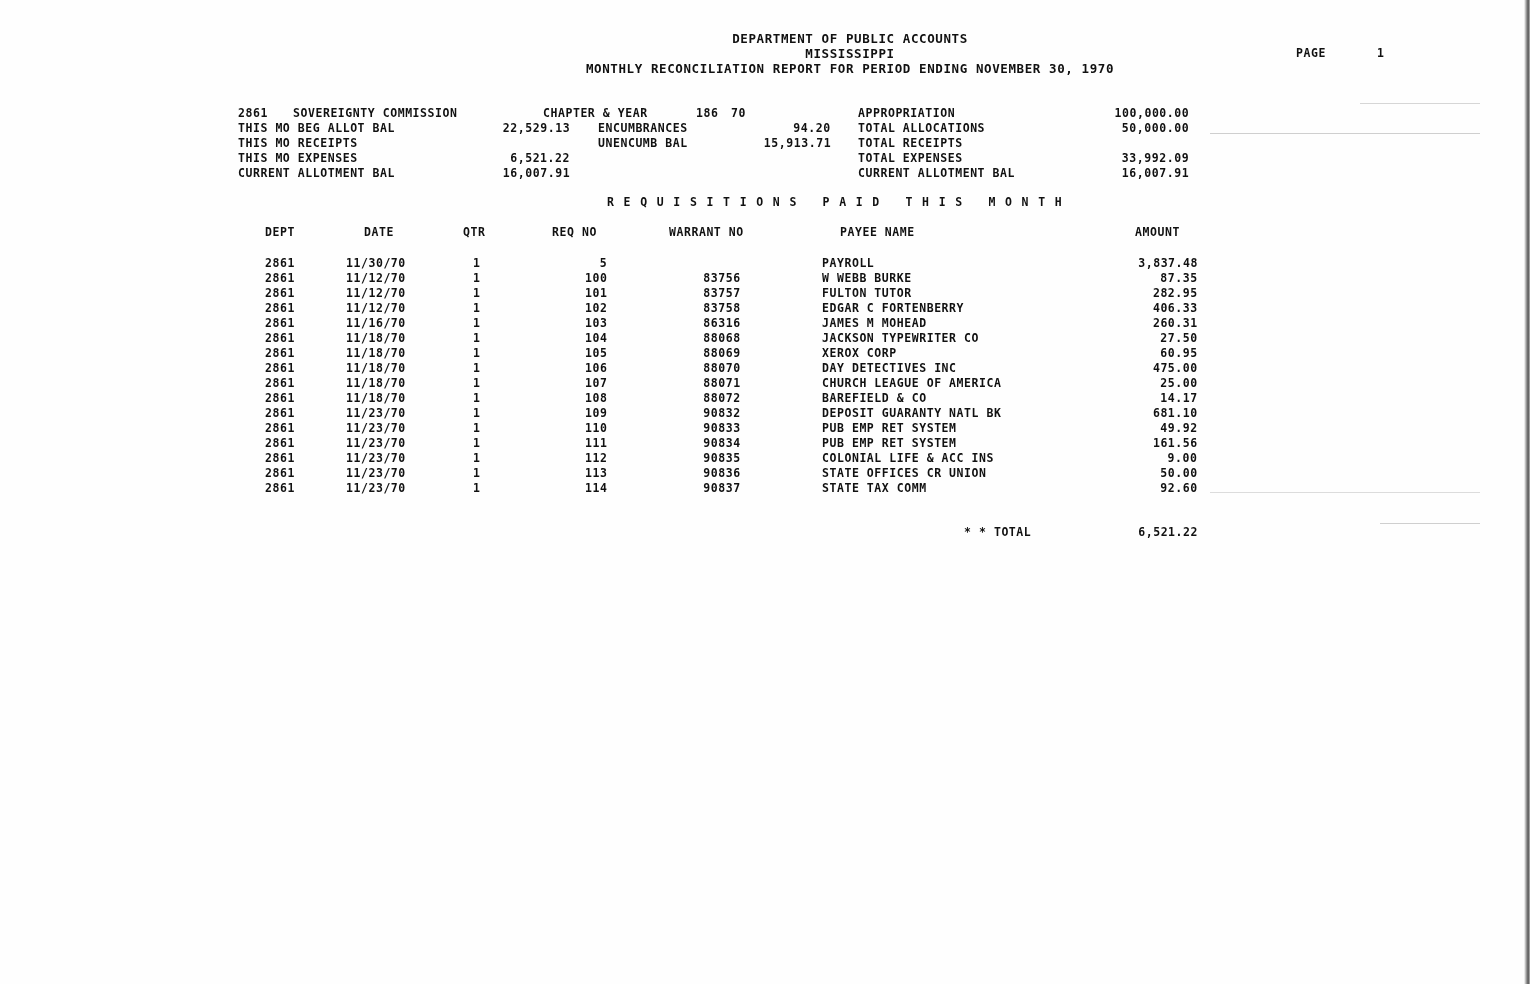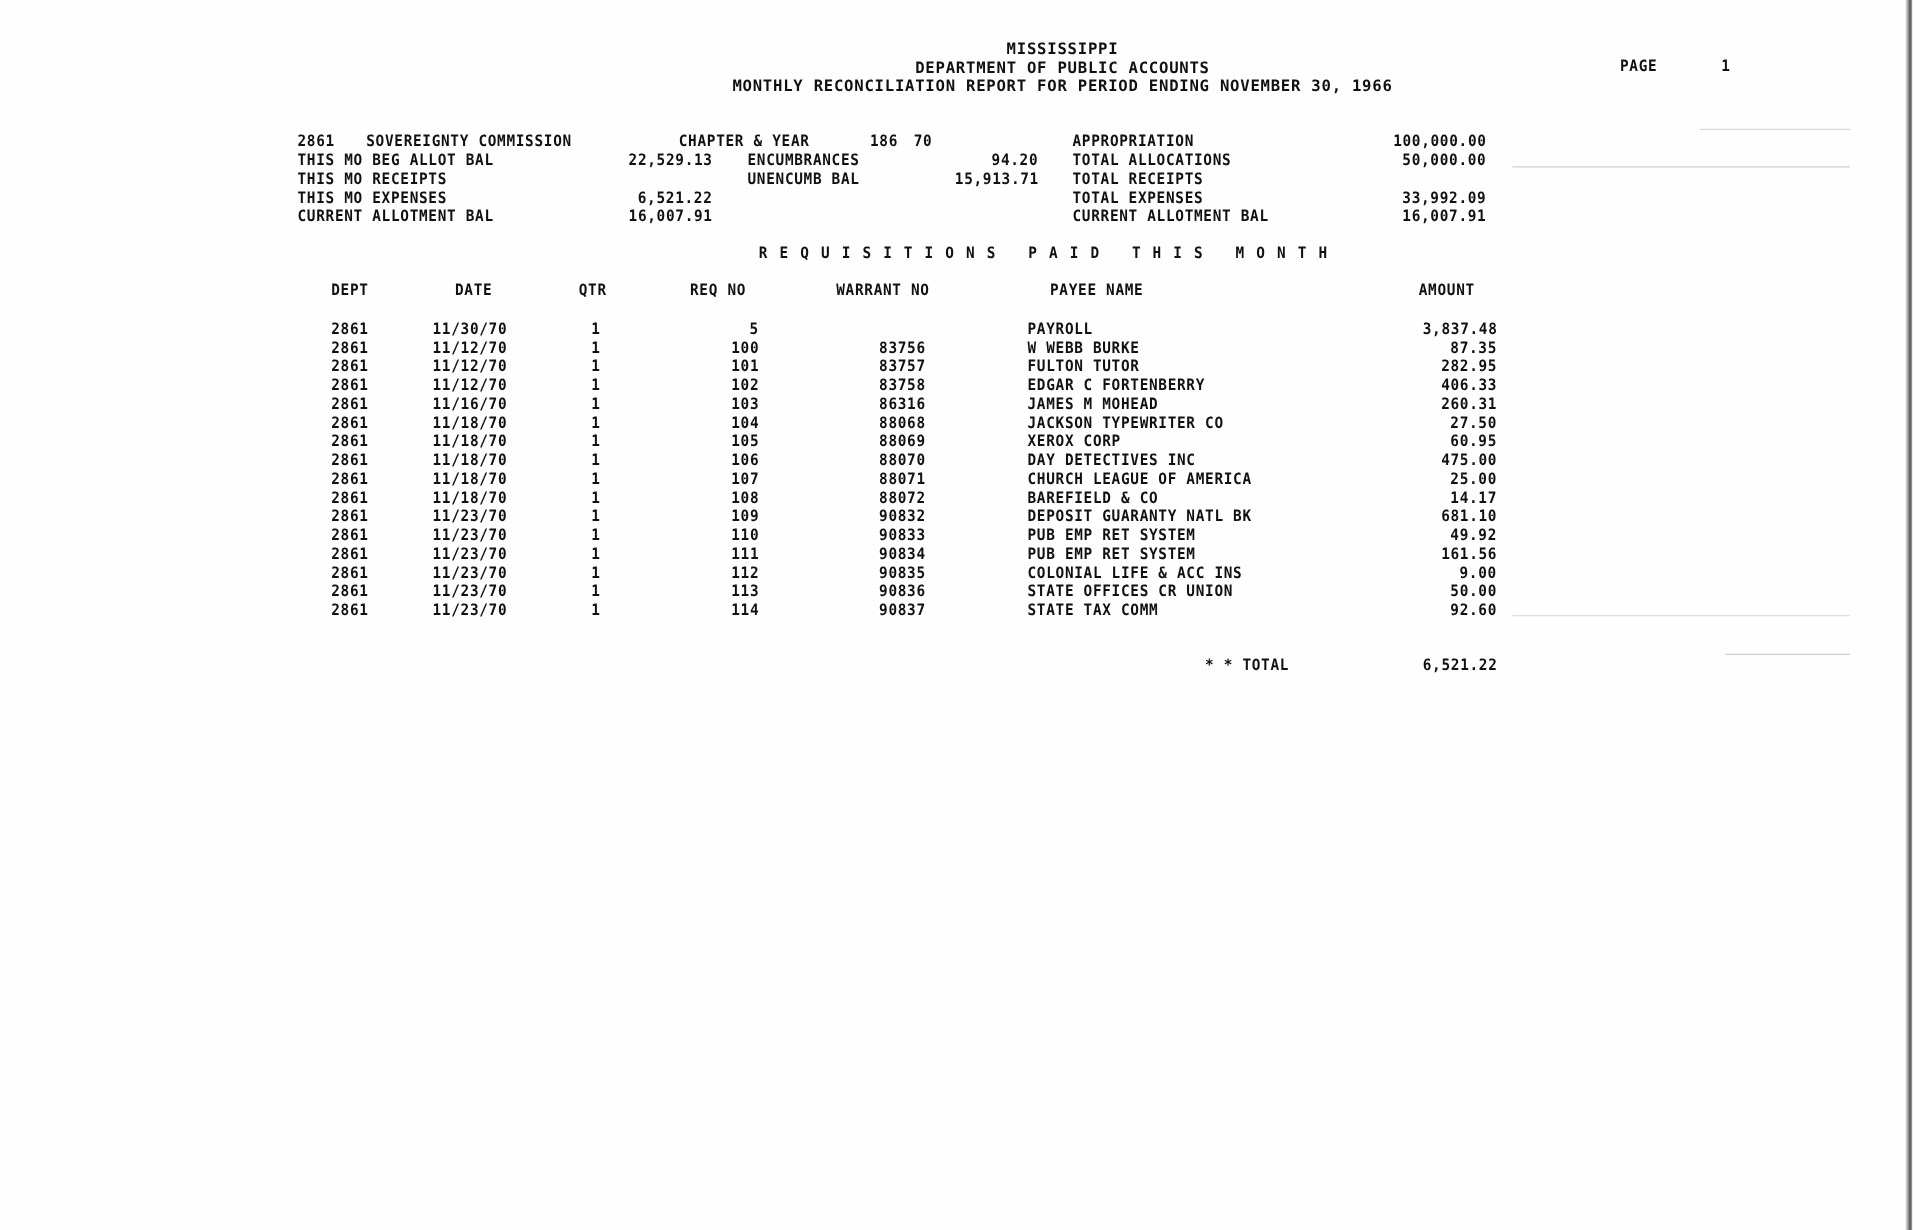--- a/index.html
+++ b/index.html
@@ -66,23 +66,23 @@
       background: #b8b8b8;
       height: 1px;
     }
   </style>
 </head>
 <body>
 
 <div class="page">
 
   <div class="title-block" style="top:31px;">
+    <div class="title-line">DEPARTMENT OF PUBLIC ACCOUNTS</div>
     <div class="title-line">MISSISSIPPI</div>
-    <div class="title-line">DEPARTMENT OF PUBLIC ACCOUNTS</div>
-    <div class="title-line">MONTHLY RECONCILIATION REPORT FOR PERIOD ENDING NOVEMBER 30, 1966</div>
+    <div class="title-line">MONTHLY RECONCILIATION REPORT FOR PERIOD ENDING NOVEMBER 30, 1970</div>
   </div>
 
   <div class="t" style="left:1296px; top:45px;">PAGE</div>
   <div class="t" style="left:1377px; top:45px;">1</div>
 
   <div class="t" style="left:238px; top:105px;">2861</div>
   <div class="t" style="left:293px; top:105px;">SOVEREIGNTY COMMISSION</div>
   <div class="t" style="left:543px; top:105px;">CHAPTER &amp; YEAR</div>
   <div class="t" style="left:696px; top:105px;">186</div>
   <div class="t" style="left:731px; top:105px;">70</div>

